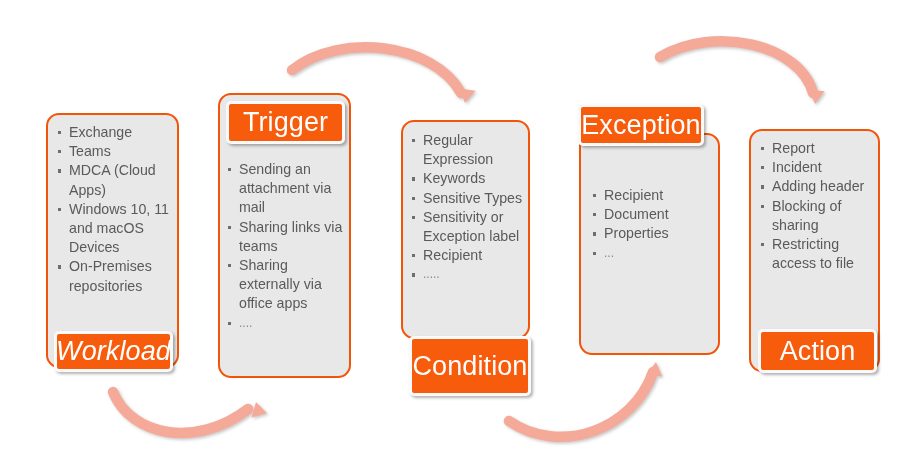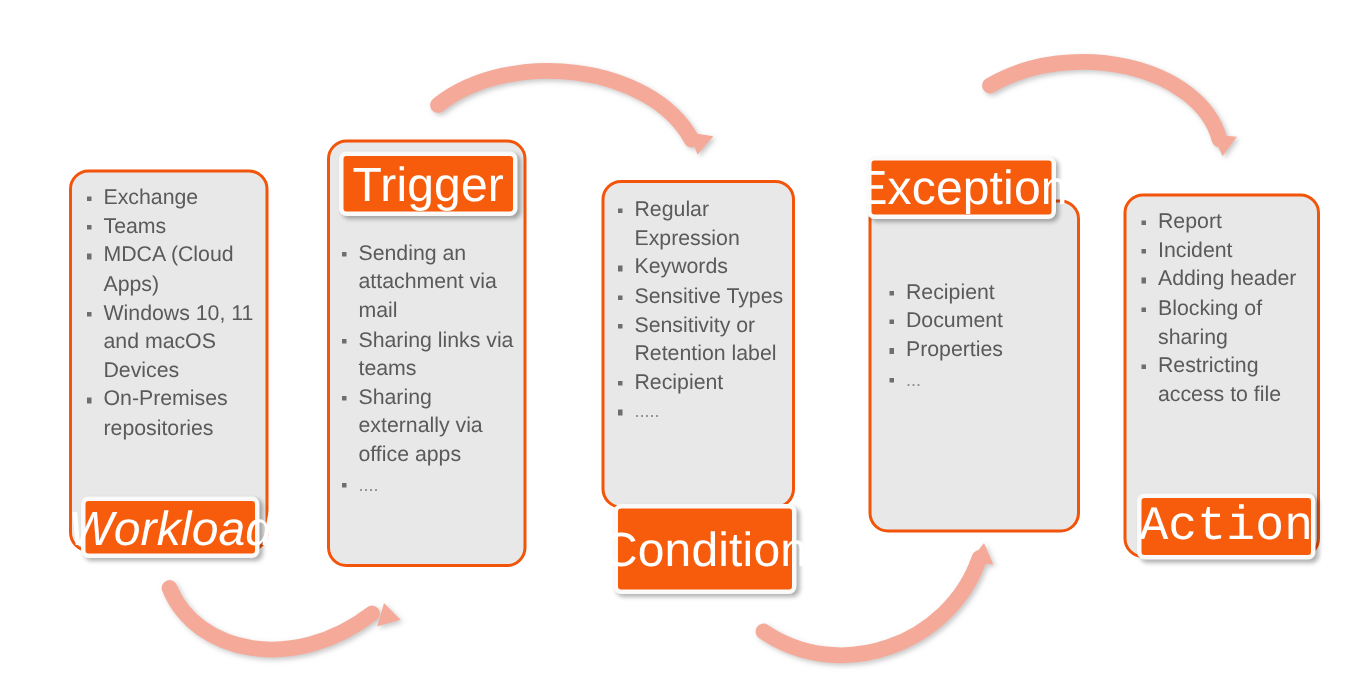--- a/index.html
+++ b/index.html
@@ -67,21 +67,21 @@
     height: 3.1px;
     background: #6e6e6e;
   }
   .stage-label {
     position: absolute;
     box-sizing: border-box;
     background: #f75c0c;
     border: 3px solid #fafafa;
     border-radius: 5px;
     color: #ffffff;
-    font-size: 32px;
+    font-size: 27px;
     line-height: 1;
     display: flex;
     align-items: center;
     justify-content: center;
     letter-spacing: 0.1px;
     box-shadow: 2px 2px 3px rgba(0,0,0,0.30);
     z-index: 6;
     white-space: nowrap;
   }
 
@@ -101,21 +101,21 @@
   #stage-condition .stage-label { left: 409px; top: 336px; width: 122px; height: 60px; }
 
   
   #stage-exception .stage-body { left: 579px; top: 133px; width: 141px; height: 222px; }
   #stage-exception .stage-list { left: 591px; top: 186px; width: 126px; }
   #stage-exception .stage-label { left: 578px; top: 104px; width: 126px; height: 42px; }
 
   
   #stage-action .stage-body { left: 749px; top: 129px; width: 131px; height: 243px; }
   #stage-action .stage-list { left: 759px; top: 139px; width: 118px; }
-  #stage-action .stage-label { left: 758px; top: 329px; width: 119px; height: 44px; font-family: Liberation Mono, monospace; }
+  #stage-action .stage-label { left: 758px; top: 329px; width: 119px; height: 44px; }
 </style>
 </head>
 <body>
 
 <div id="canvas">
 
   <svg id="arrow-layer" viewBox="0 0 908 458">
     <defs>
       <filter id="softshadow" x="-30%" y="-30%" width="180%" height="180%">
         <feDropShadow dx="1.6" dy="1.6" stdDeviation="1.7" flood-color="#9a9a9a" flood-opacity="0.55"></feDropShadow>
@@ -165,21 +165,21 @@
       <li style="font-size: 12px; color: rgb(138, 138, 138);">....</li>
     </ul>
   </div>
 
   <div class="stage" id="stage-condition">
     <div class="stage-body"></div>
     <ul class="stage-list">
       <li>Regular Expression</li>
       <li>Keywords</li>
       <li>Sensitive Types</li>
-      <li>Sensitivity or Retention label</li>
+      <li>Sensitivity or Exception label</li>
       <li>Recipient</li>
       <li style="font-size: 12px; color: rgb(138, 138, 138);">.....</li>
     </ul>
     <div class="stage-label">Condition</div>
   </div>
 
   <div class="stage" id="stage-exception">
     <div class="stage-body"></div>
     <div class="stage-label">Exception</div>
     <ul class="stage-list">

